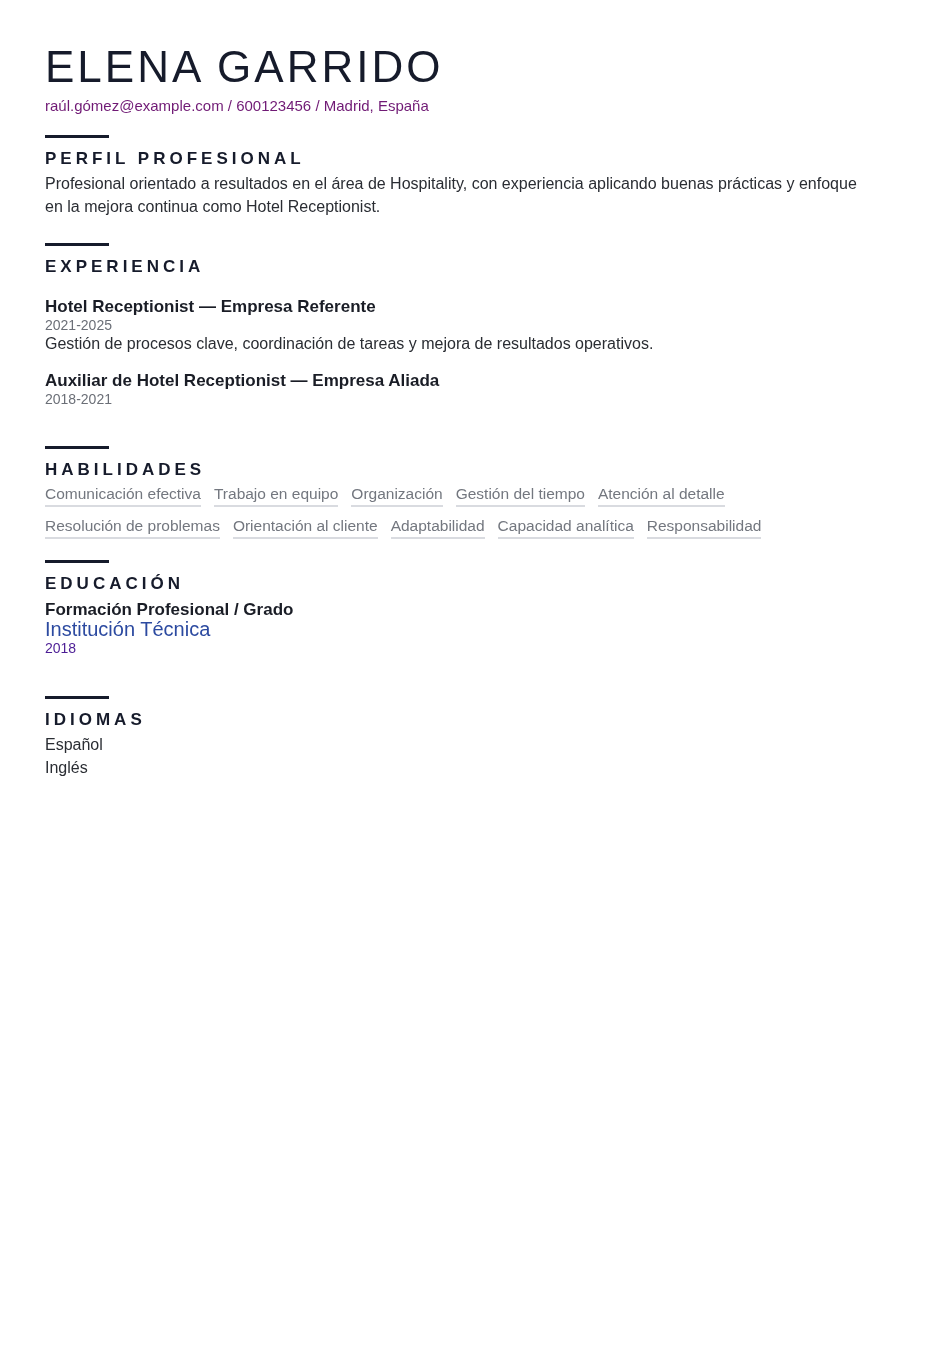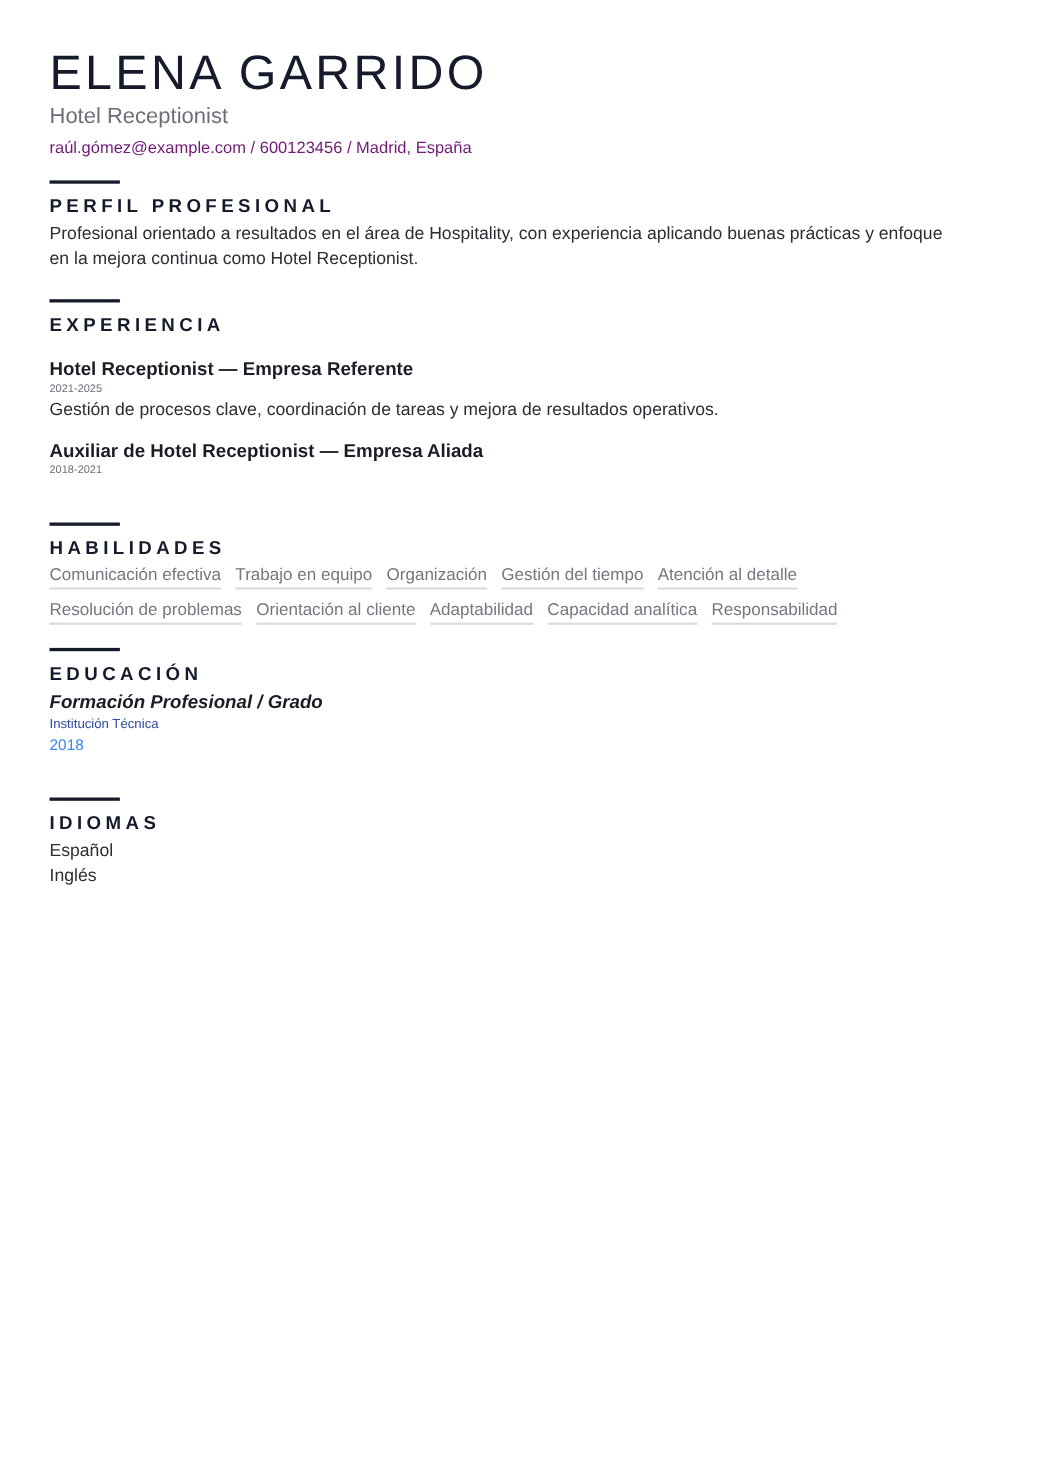--- a/index.html
+++ b/index.html
@@ -16,40 +16,39 @@
     .role { font-size: 20px; color: #6b6f77; margin-top: 3px; line-height: 26px; }
     .contact { font-size: 15px; color: #701a75; margin-top: 6px; line-height: 20px; }
     .section { margin-top: 0; }
     .rule { width: 64px; height: 3px; background: #161b2b; }
     .section-title {
       font-size: 17px; font-weight: 700; letter-spacing: 4px;
       color: #161b2b; margin-top: 11px; line-height: 20px;
     }
     .body-text { font-size: 16px; line-height: 23px; color: #2a2d33; }
     .job-title { font-size: 17px; font-weight: 700; color: #1a1d26; line-height: 20px; margin-top: 6px; }
-    .job-dates { font-size: 10px; color: #6b6f77; line-height: 16px; }
+    .job-dates { font-size: 14px; color: #6b6f77; line-height: 16px; }
     .job-desc { font-size: 16px; color: #2a2d33; line-height: 22px; }
     .skills { display: flex; flex-wrap: wrap; margin-top: 4px; }
     .skill {
       font-size: 15.5px; color: #73777f; border-bottom: 2px solid #d9dbe0;
       margin-right: 13px; margin-bottom: 9px; line-height: 20px; padding-bottom: 1px;
     }
-    .edu-degree { font-size: 17px; font-weight: 700; color: #1a1d26; line-height: 20px; margin-top: 6px; font-style: italic; }
-    .edu-inst { font-size: 12px; color: #2c4aa0; line-height: 18px; }
-    .edu-year { font-size: 14px; color: #3b82f6; line-height: 20px; }
+    .edu-degree { font-size: 17px; font-weight: 700; color: #1a1d26; line-height: 20px; margin-top: 6px; }
+    .edu-inst { font-size: 20px; color: #2c4aa0; line-height: 18px; }
+    .edu-year { font-size: 14px; color: #4c1d95; line-height: 20px; }
     .lang { font-size: 16px; color: #2a2d33; line-height: 23px; }
   </style>
 </head>
 <body>
 
 <div class="page">
 
   <header>
     <h1 class="name">ELENA GARRIDO</h1>
-    <div class="role">Hotel Receptionist</div>
     <div class="contact">raúl.gómez@example.com / 600123456 / Madrid, España</div>
   </header>
 
   <section class="section" style="margin-top:19px">
     <div class="rule"></div>
     <div class="section-title">PERFIL PROFESIONAL</div>
     <div class="body-text" style="margin-top:3px">Profesional orientado a resultados en el área de Hospitality, con experiencia aplicando buenas prácticas y enfoque en la mejora continua como Hotel Receptionist.</div>
   </section>
 
   <section class="section" style="margin-top:25px">

